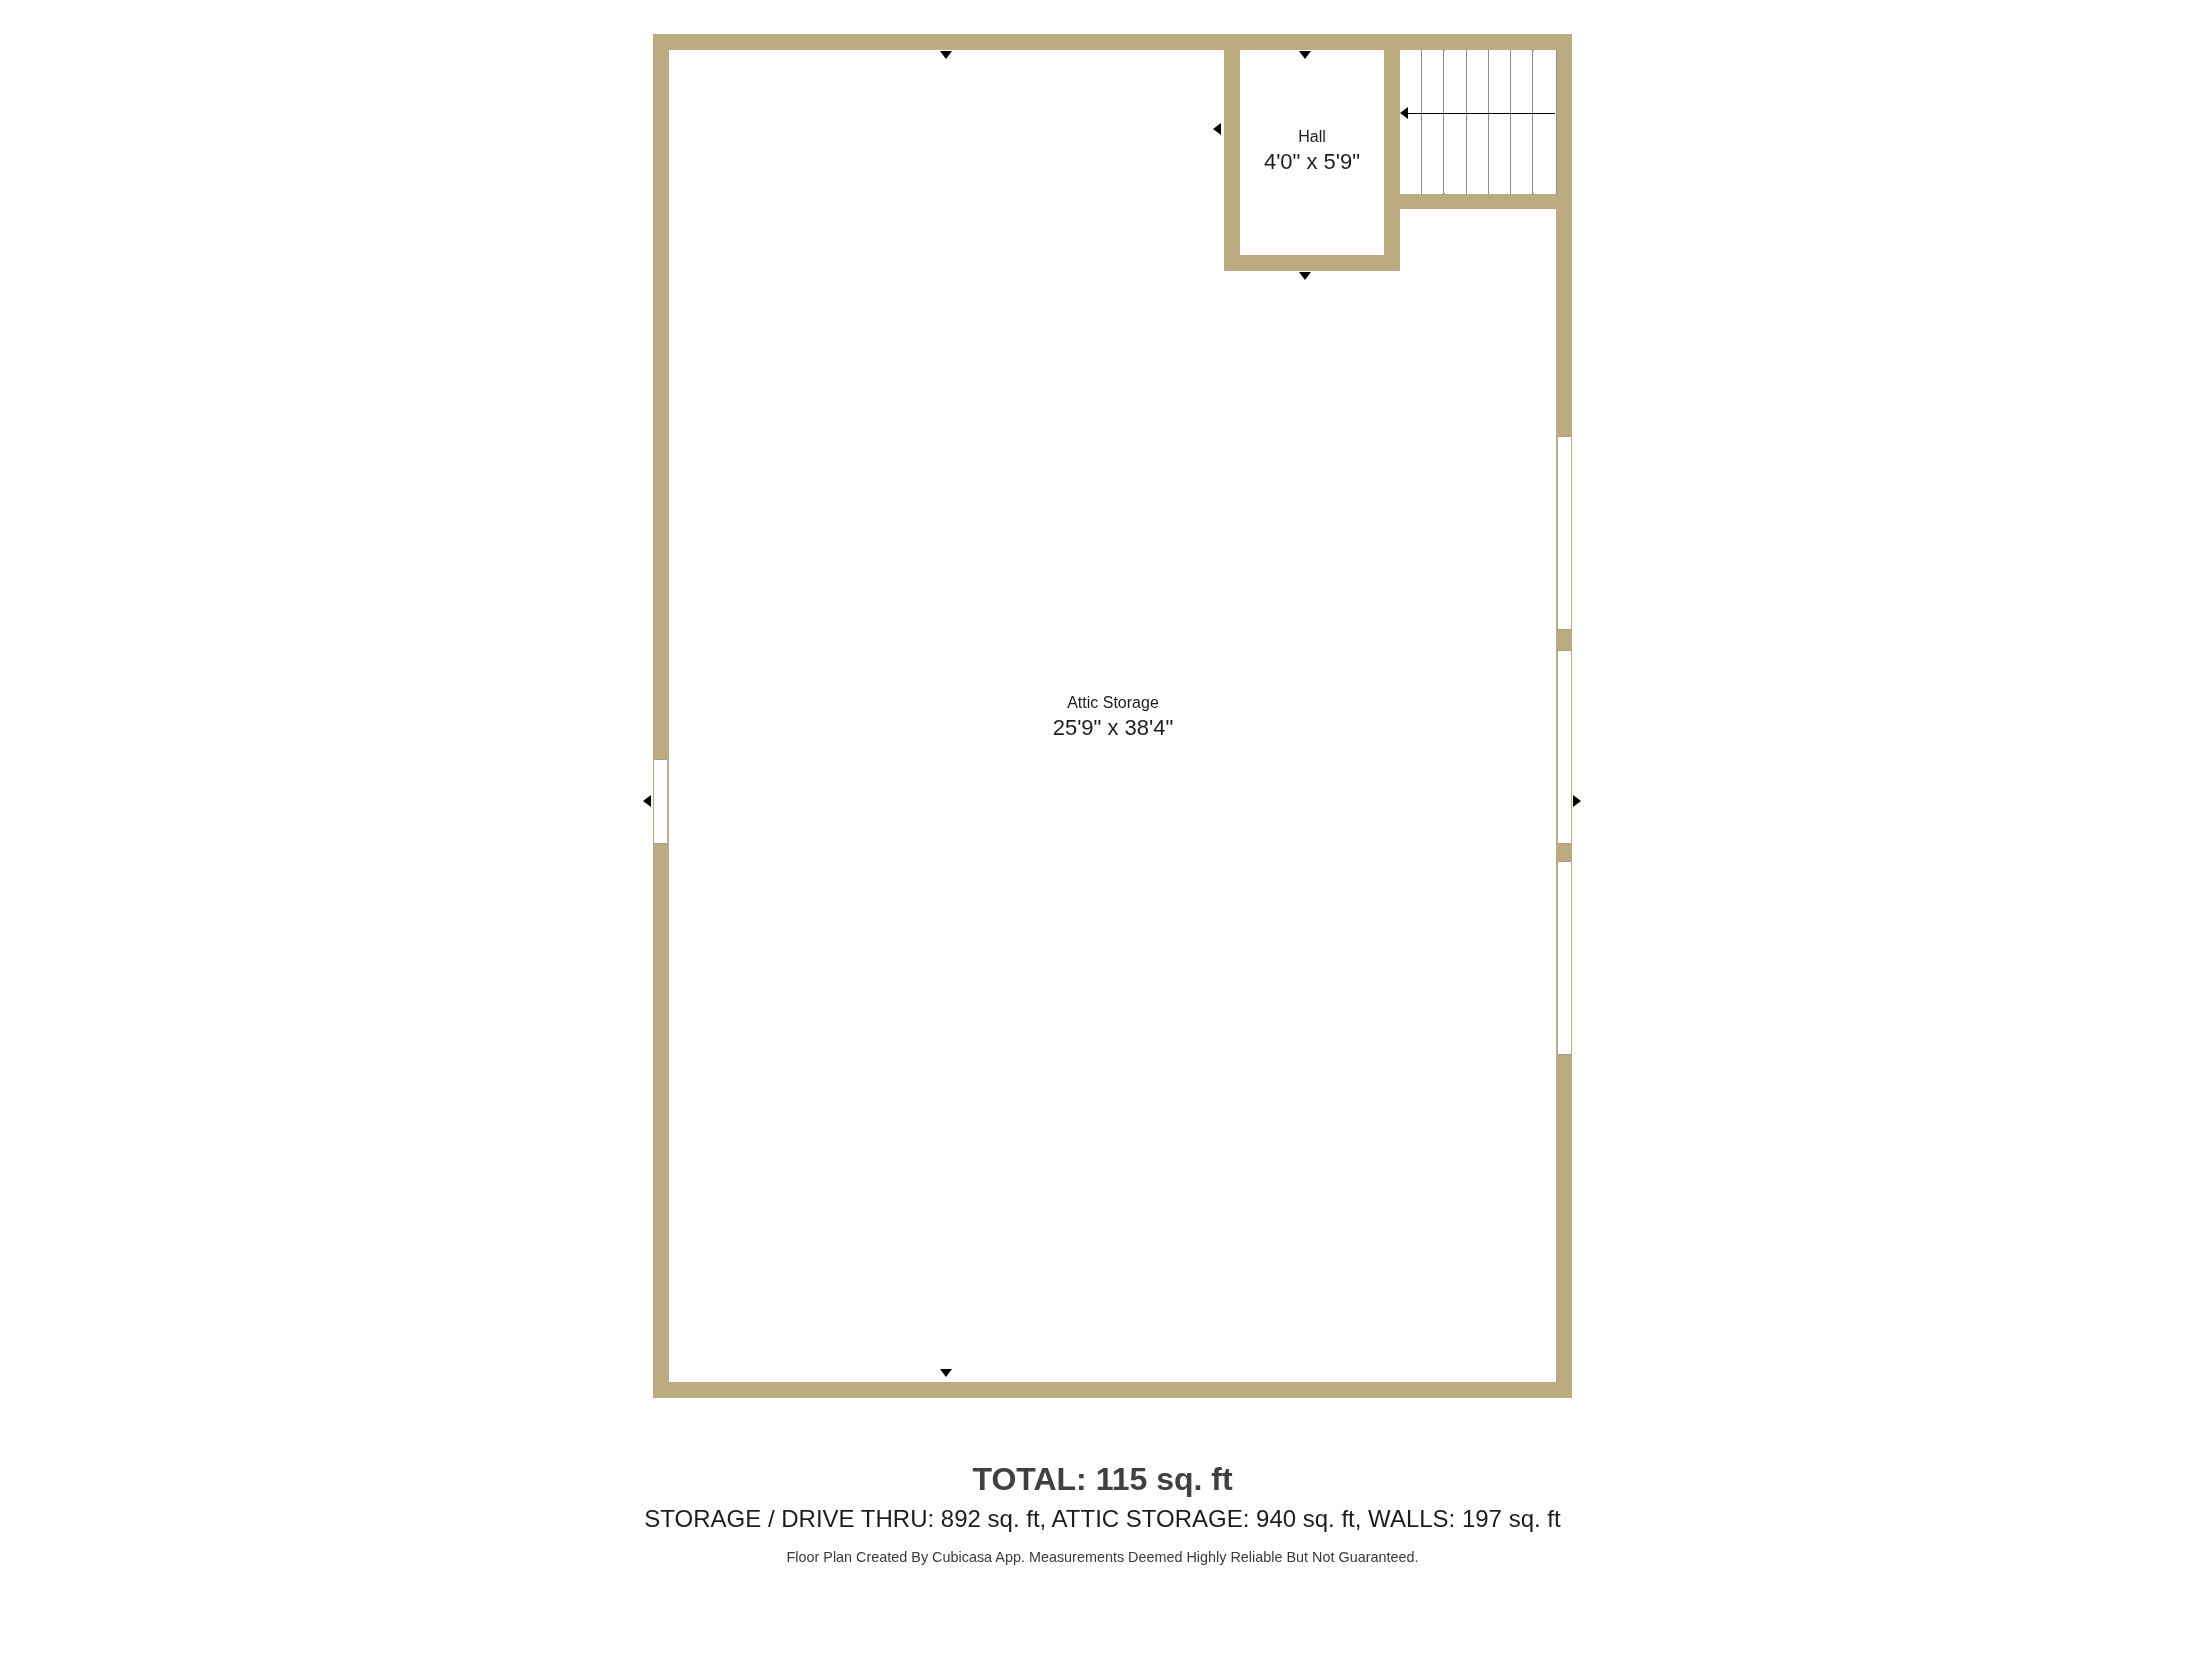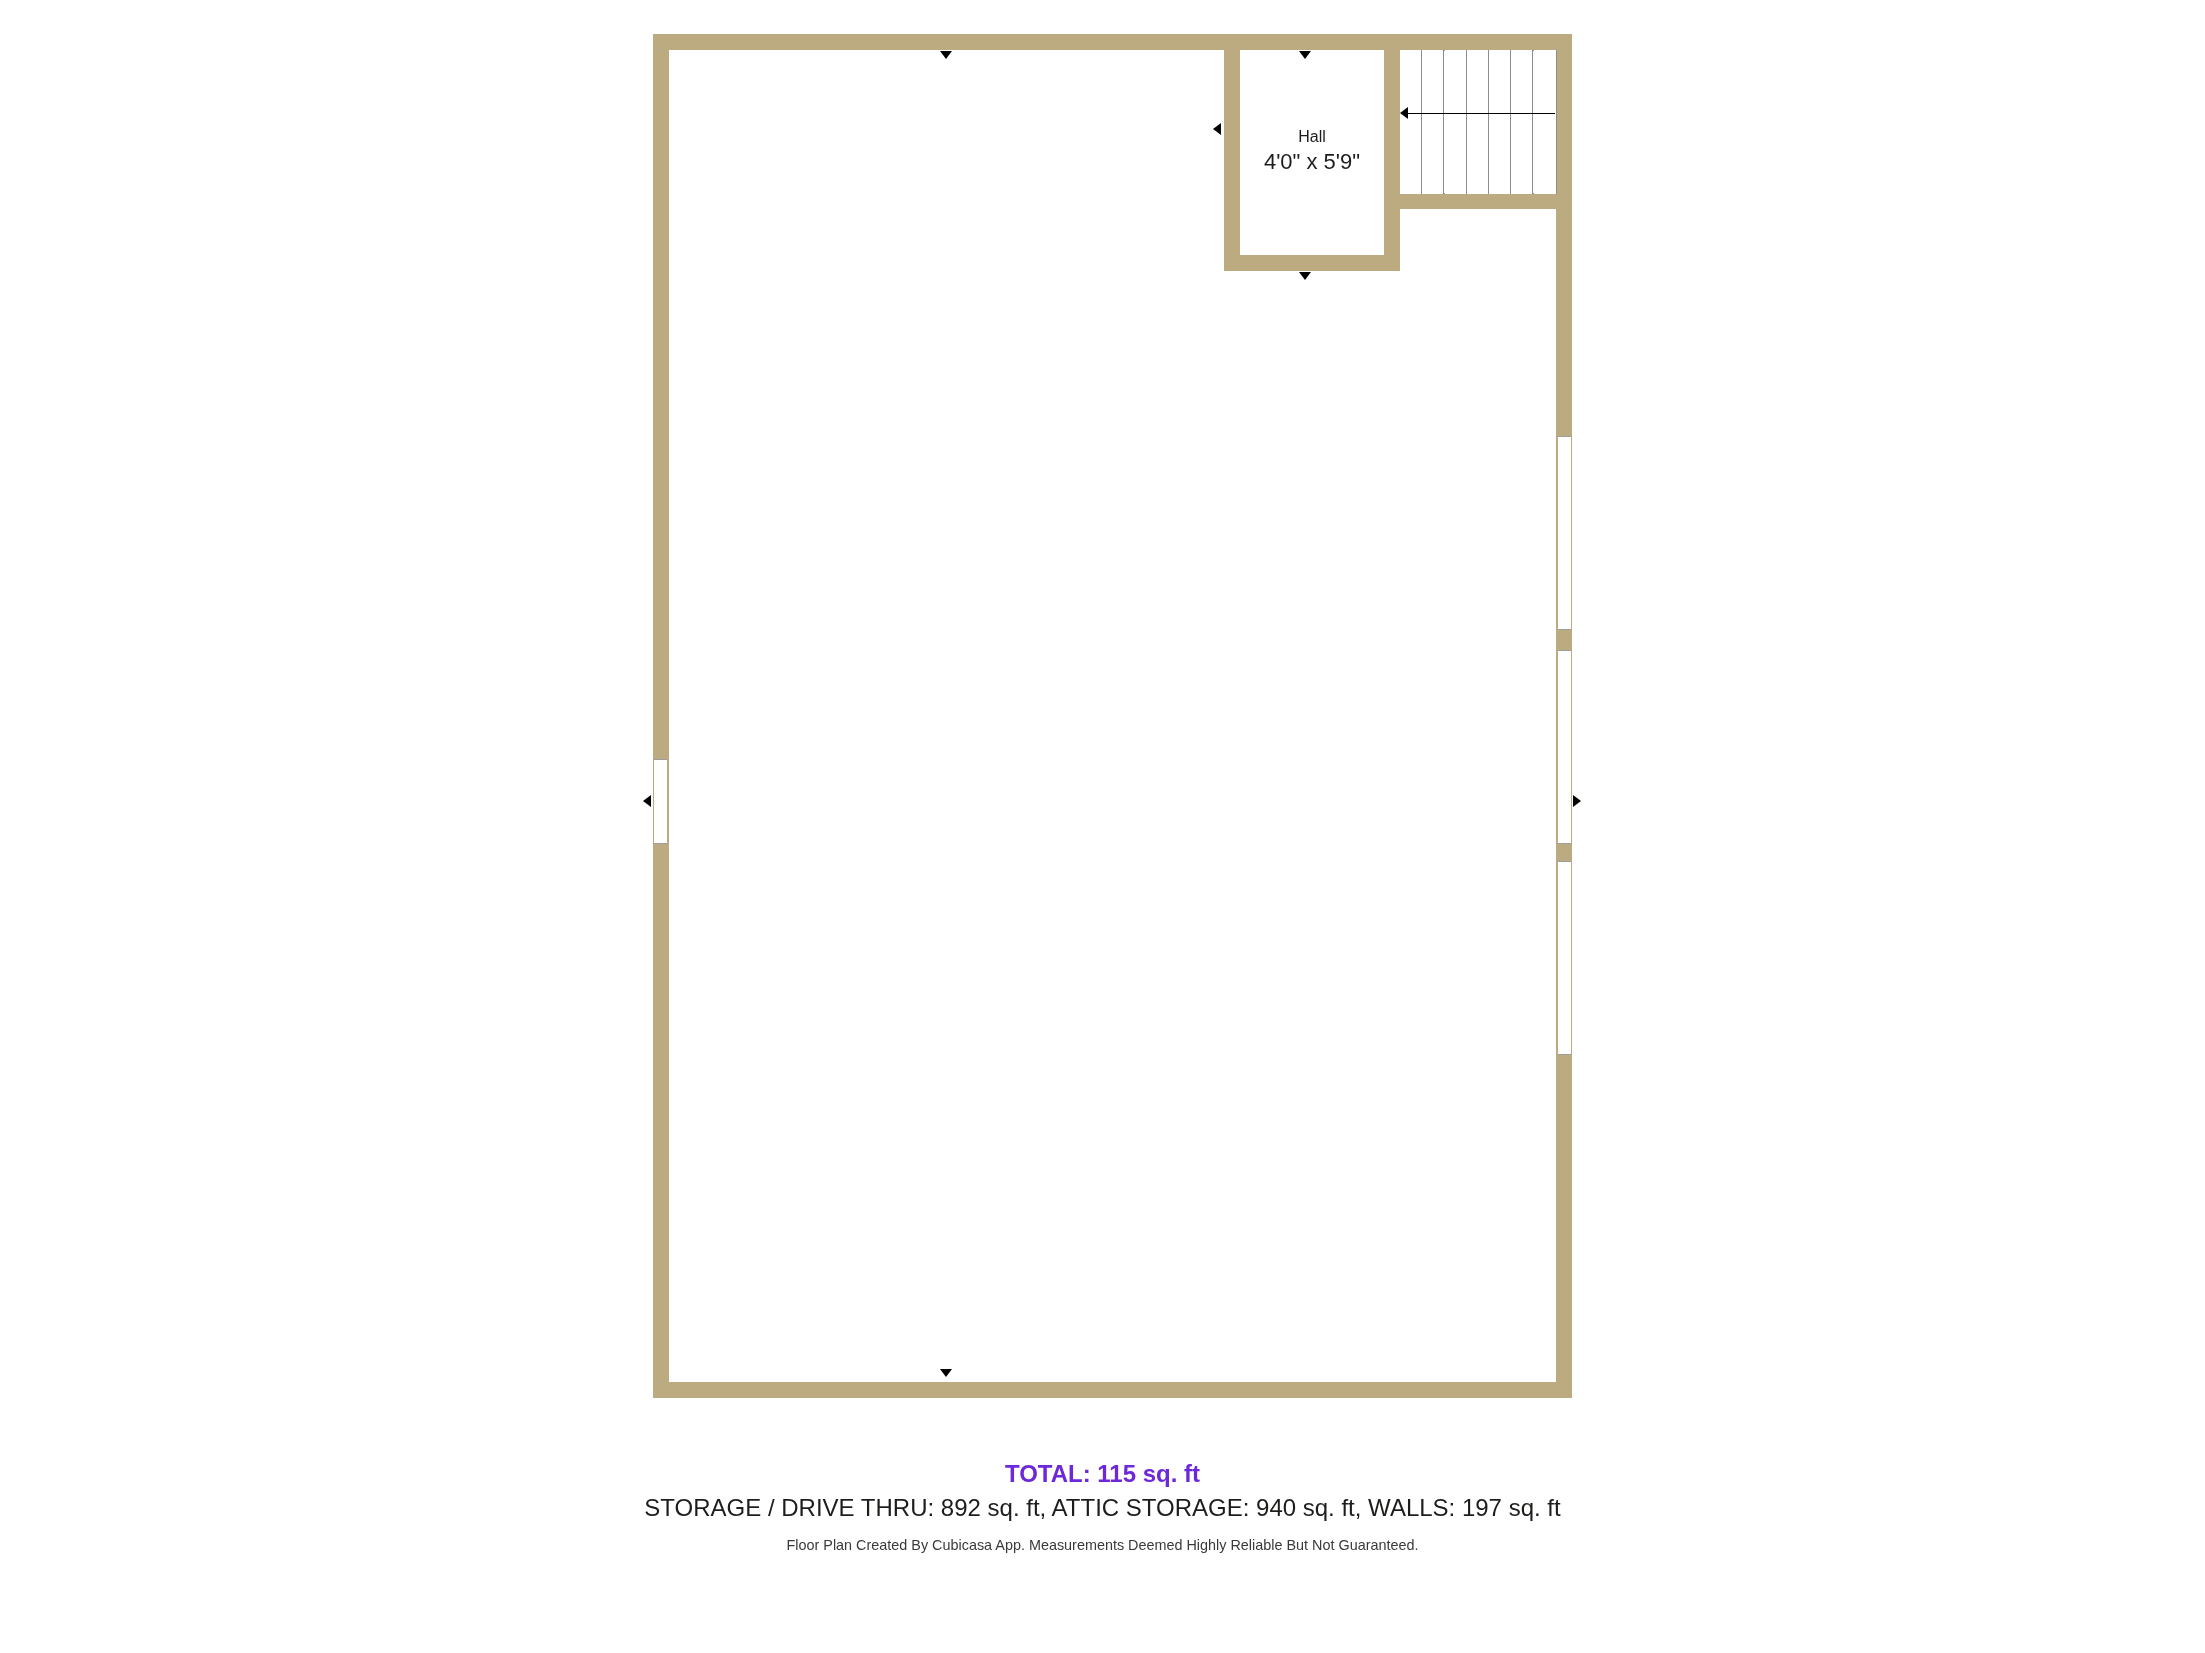--- a/index.html
+++ b/index.html
@@ -115,24 +115,24 @@
 
   
   #caption {
     position: absolute;
     left: 0;
     top: 1457px;
     width: 2205px;
     text-align: center;
   }
   #caption .total {
-    font-size: 24px;
+    font-size: 32px;
     font-weight: bold;
     line-height: 1.42;
-    color: #6d28d9;
+    color: #404040;
   }
   #caption .line {
     font-size: 24px;
     line-height: 1.42;
     color: #1d1d1b;
   }
   #caption .disclaimer {
     margin-top: 12px;
     font-size: 14.4px;
     color: #3a3a3a;
@@ -184,20 +184,24 @@
     <div class="window vert" style="left:905px; top:827px; width:13px; height:194px;"></div>
 
     <div class="arrow down" style="left:287px; top:17px;"></div>
     <div class="arrow down" style="left:646px; top:17px;"></div>
     <div class="arrow down" style="left:646px; top:238px;"></div>
     <div class="arrow left" style="left:560px; top:89px;"></div>
     <div class="arrow left" style="left:-10px; top:761px;"></div>
     <div class="arrow right" style="left:920px; top:761px;"></div>
     <div class="arrow down" style="left:287px; top:1335px;"></div>
 
+    <div class="room-label" style="left:302px; top:659px; width:316px;">
+      <span class="name">Attic Storage</span>
+      <span class="dims">25'9" x 38'4"</span>
+    </div>
 
     <div class="room-label" style="left:508px; top:93px; width:302px;">
       <span class="name">Hall</span>
       <span class="dims">4'0" x 5'9"</span>
     </div>
 
   </div>
 
   <div id="caption">
     <div class="total">TOTAL: 115 sq. ft</div>

